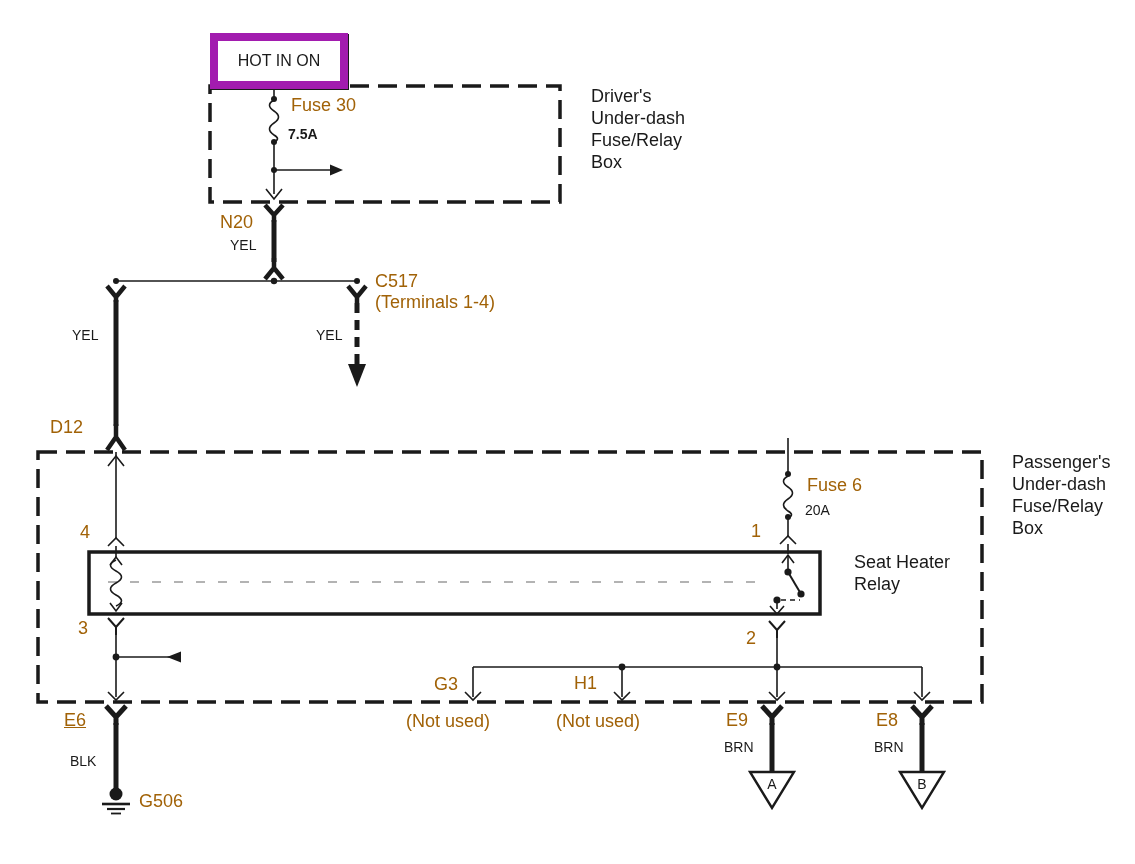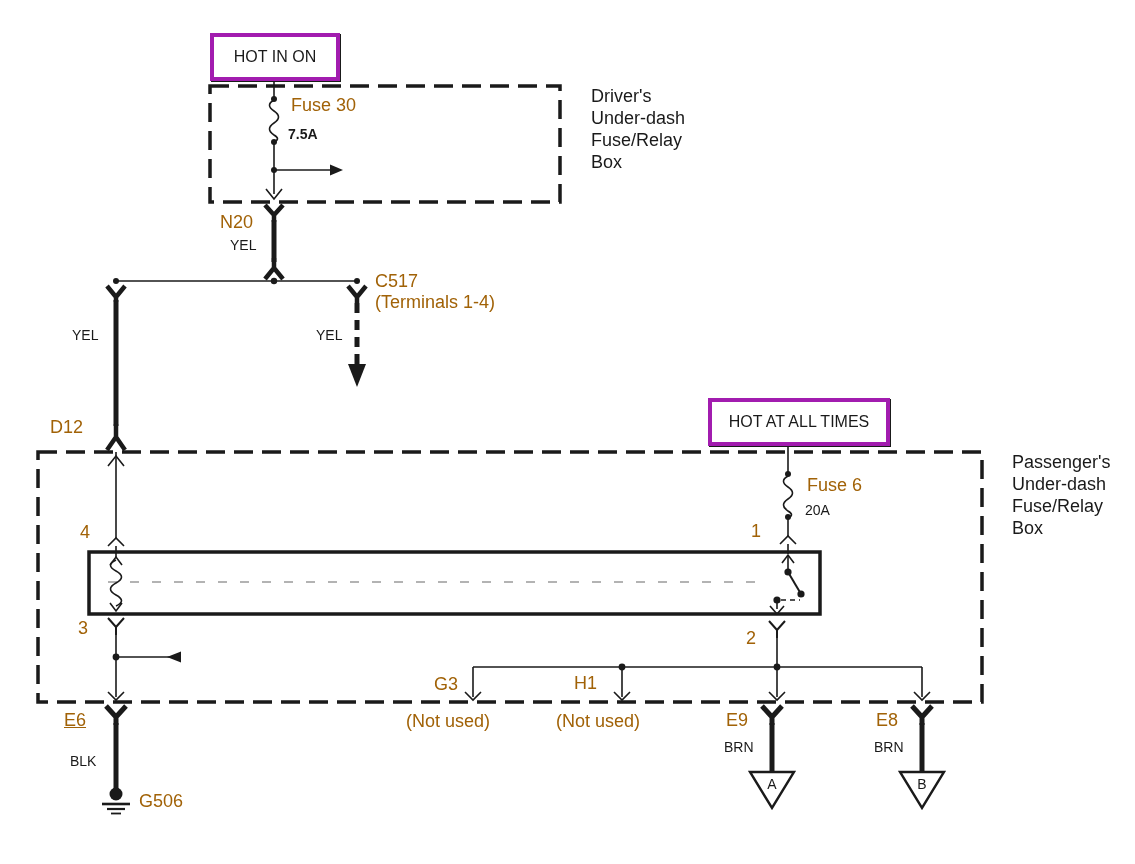--- a/index.html
+++ b/index.html
@@ -5,21 +5,21 @@
   html,body{margin:0;padding:0;background:#ffffff;}
   .canvas{
     position:relative;width:1135px;height:864px;background:#ffffff;
     font-family:"Liberation Sans",sans-serif;color:#1a1a1a;overflow:hidden;
   }
   .wires{position:absolute;left:0;top:0;}
   .lbl{position:absolute;white-space:nowrap;font-size:18px;line-height:20px;color:#a16207;}
   .lbl-sm{position:absolute;white-space:nowrap;font-size:14px;line-height:15px;color:#1a1a1a;}
   .multiline{position:absolute;font-size:18px;line-height:22px;color:#1a1a1a;margin-left:20px;}
   .powerbox{
-    position:absolute;border:4px solid #a21caf;background:#fff;
+    position:absolute;border:8px solid #a21caf;background:#fff;
     display:flex;align-items:center;justify-content:center;
     font-size:16px;color:#1a1a1a;box-shadow:1px 1px 0 #1a1a1a;
   }
   .tri-letter{position:absolute;font-size:14px;color:#1a1a1a;transform:translateX(-50%);}
 </style>
 </head>
 <body>
 
 <div class="canvas">
 
@@ -155,23 +155,20 @@
       </g>
       <line x1="922" y1="723" x2="922" y2="772" stroke-width="5"></line>
       <polygon points="900,772 944,772 922,808" fill="#ffffff" stroke="#1a1a1a" stroke-width="2.4"></polygon>
     </g>
   </svg>
 
   <div class="powerbox" style="left:210px;top:33px;width:122px;height:40px;">
     <span>HOT IN ON</span>
   </div>
 
-  <div class="powerbox" style="left:708px;top:398px;width:174px;height:40px;">
-    <span>HOT AT ALL TIMES</span>
-  </div>
 
   <div class="multiline" style="left:571px;top:85px;">
     <div>Driver's</div>
     <div>Under-dash</div>
     <div>Fuse/Relay</div>
     <div>Box</div>
   </div>
 
   <div class="multiline" style="left:992px;top:451px;">
     <div>Passenger's</div>
@@ -194,20 +191,24 @@
   <span class="lbl" style="left:50px;top:417px;">D12</span>
 
   <span class="lbl" style="left:807px;top:475px;">Fuse 6</span>
   <span class="lbl-sm" style="left:805px;top:503px;">20A</span>
 
   <span class="lbl" style="left:80px;top:522px;">4</span>
   <span class="lbl" style="left:78px;top:618px;">3</span>
   <span class="lbl" style="left:751px;top:521px;">1</span>
   <span class="lbl" style="left:746px;top:628px;">2</span>
 
+  <div class="multiline" style="left:834px;top:551px;">
+    <div>Seat Heater</div>
+    <div>Relay</div>
+  </div>
 
   <span class="lbl" style="left:434px;top:674px;">G3</span>
   <span class="lbl" style="left:574px;top:673px;">H1</span>
   <span class="lbl" style="left:406px;top:711px;">(Not used)</span>
   <span class="lbl" style="left:556px;top:711px;">(Not used)</span>
 
   <span class="lbl" style="left:64px;top:710px;text-decoration:underline;">E6</span>
   <span class="lbl-sm" style="left:70px;top:754px;">BLK</span>
   <span class="lbl" style="left:139px;top:791px;">G506</span>
 

